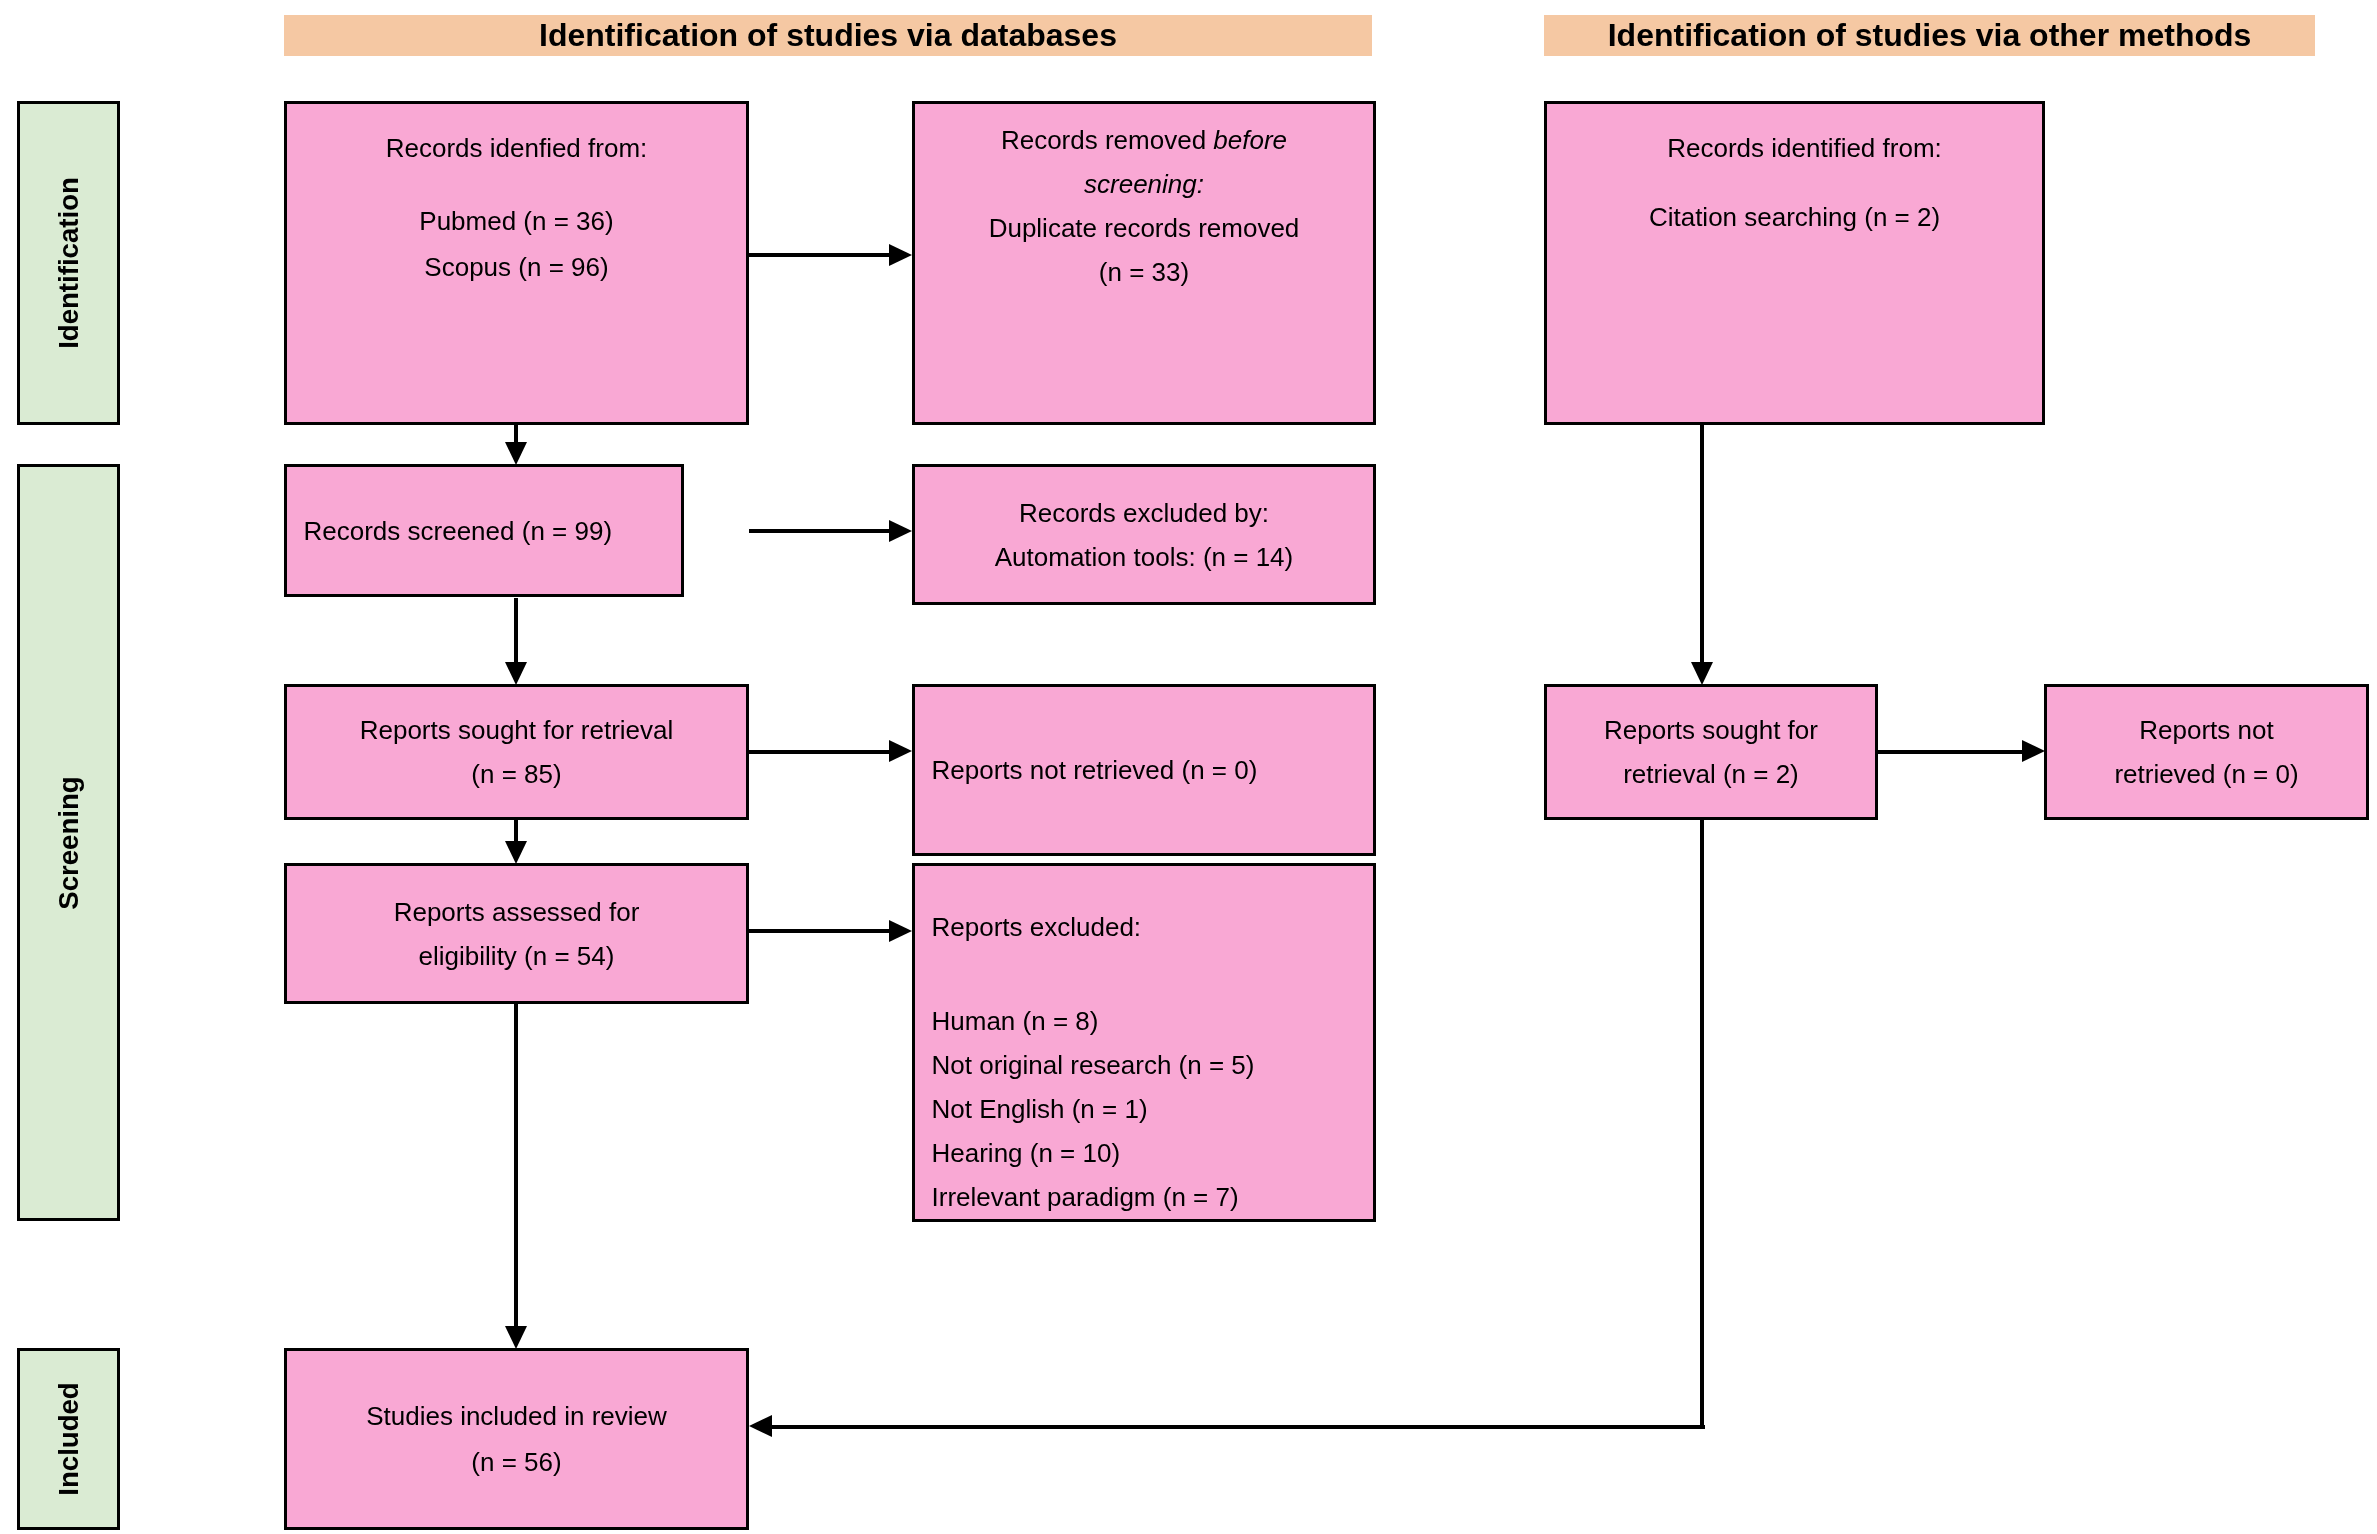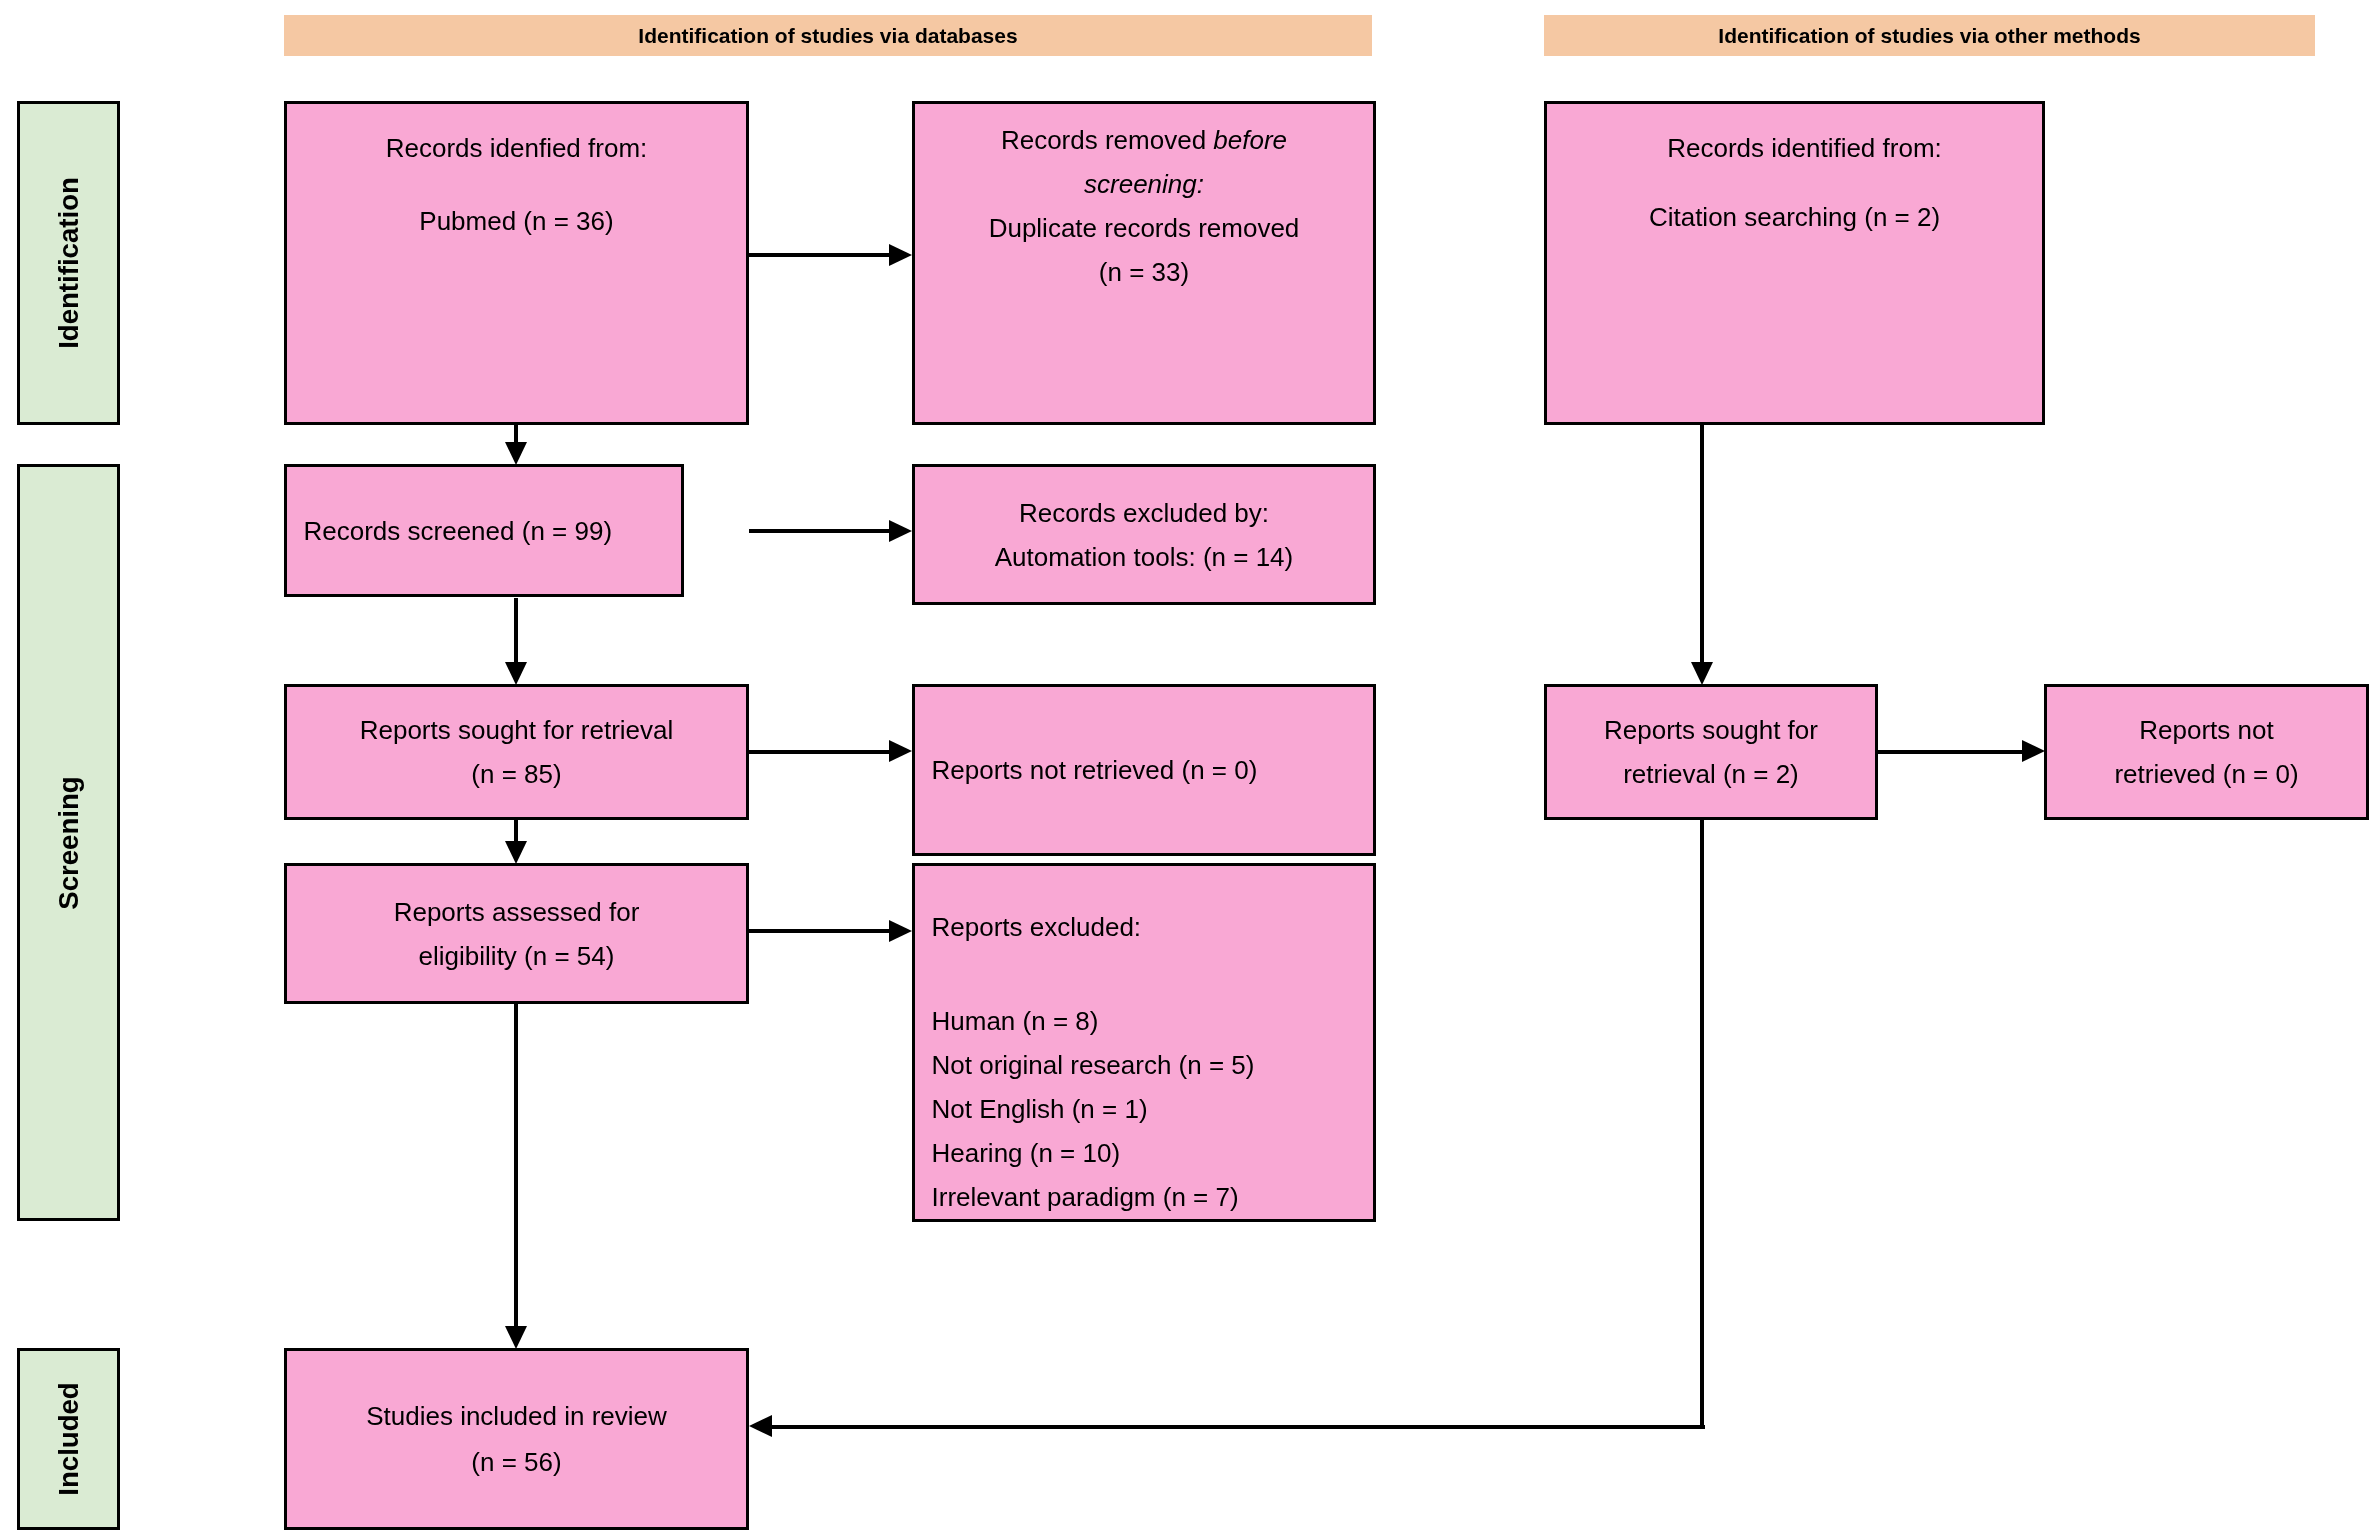--- a/index.html
+++ b/index.html
@@ -7,21 +7,21 @@
     position:relative;
     width:2377px; height:1535px;
     background:#ffffff;
     font-family:"Liberation Sans", sans-serif;
     color:#000000;
   }
   .header {
     position:absolute;
     background:#F5C8A3;
     display:flex; align-items:center; justify-content:center;
-    font-weight:bold; font-size:21px;
+    font-weight:bold; font-size:32px;
   }
   .stage {
     position:absolute;
     background:#DAEBD3;
     border:3.9px solid #000;
     box-sizing:border-box;
     display:flex; align-items:center; justify-content:center;
   }
   .stage span {
     transform:rotate(-90deg);
@@ -65,20 +65,21 @@
     <span>Screening</span>
   </div>
   <div class="stage" style="left:17px; top:1348px; width:103px; height:182px;">
     <span>Included</span>
   </div>
 
   <div class="box" style="left:284px; top:101px; width:465px; height:324px; padding-top:25px;">
     <div class="ln" style="line-height:39px;">Records idenfied from:</div>
     <div class="spacer55"></div>
     <div class="ln" style="line-height:46px;">Pubmed (n = 36)</div>
+    <div class="ln" style="line-height:46px;">Scopus (n = 96)</div>
   </div>
 
   <div class="box" style="left:912px; top:101px; width:464px; height:324px; padding-top:13.8px;">
     <div class="ln"><span>Records removed </span><span class="it">before</span></div>
     <div class="ln it">screening:</div>
     <div class="ln">Duplicate records removed</div>
     <div class="ln">(n = 33)</div>
   </div>
 
   <div class="box" style="left:1544px; top:101px; width:501px; height:324px; padding-top:25px;">

